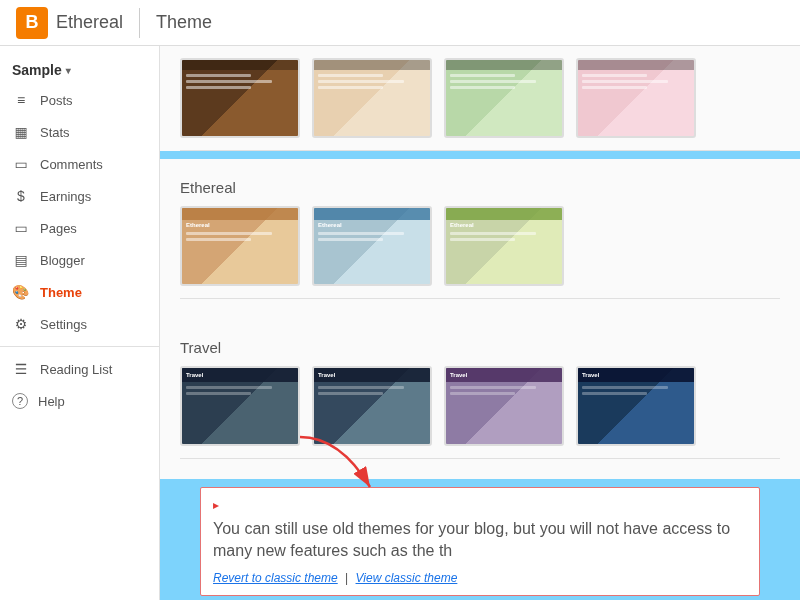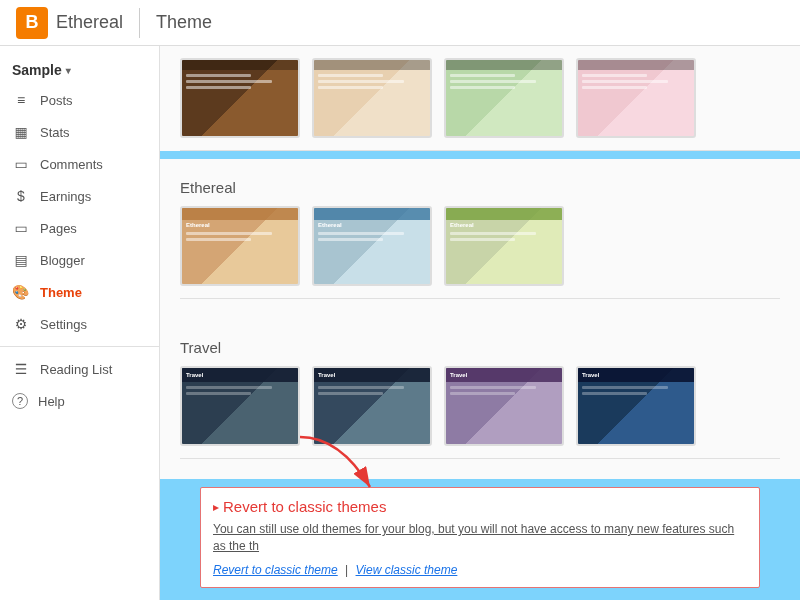--- a/index.html
+++ b/index.html
@@ -172,25 +172,24 @@
       margin-bottom: 6px;
       display: flex;
       align-items: center;
       gap: 4px;
     }
     .revert-title .triangle {
       color: #e53935;
       font-size: 12px;
     }
     .revert-description {
-      font-size: 12px;
+      font-size: 16px;
       color: #555;
       line-height: 1.4;
       margin-bottom: 8px;
-      text-decoration: underline;
     }
     .revert-links {
       font-size: 12px;
     }
     .revert-links a {
       color: #1a73e8;
       text-decoration: underline;
       cursor: pointer;
       font-style: italic;
     }
@@ -444,21 +443,20 @@
           <marker id="arrowhead" markerWidth="8" markerHeight="6" refX="8" refY="3" orient="auto">
             <polygon points="0 0, 8 3, 0 6" fill="#e53935"></polygon>
           </marker>
         </defs>
         <path d="M 10,5 Q 50,5 80,55" stroke="#e53935" stroke-width="2.5" fill="none" marker-end="url(#arrowhead)"></path>
       </svg>
 
       <div class="revert-section">
         <div class="revert-title">
           <span class="triangle">▸</span>
-          <span>Revert to classic themes</span>
         </div>
         <div class="revert-description">You can still use old themes for your blog, but you will not have access to many new features such as the th</div>
         <div class="revert-links">
           <a>Revert to classic theme</a>
           <span style="color:#555;margin:0 4px;">|</span>
           <a>View classic theme</a>
         </div>
       </div>
     </div>
 

